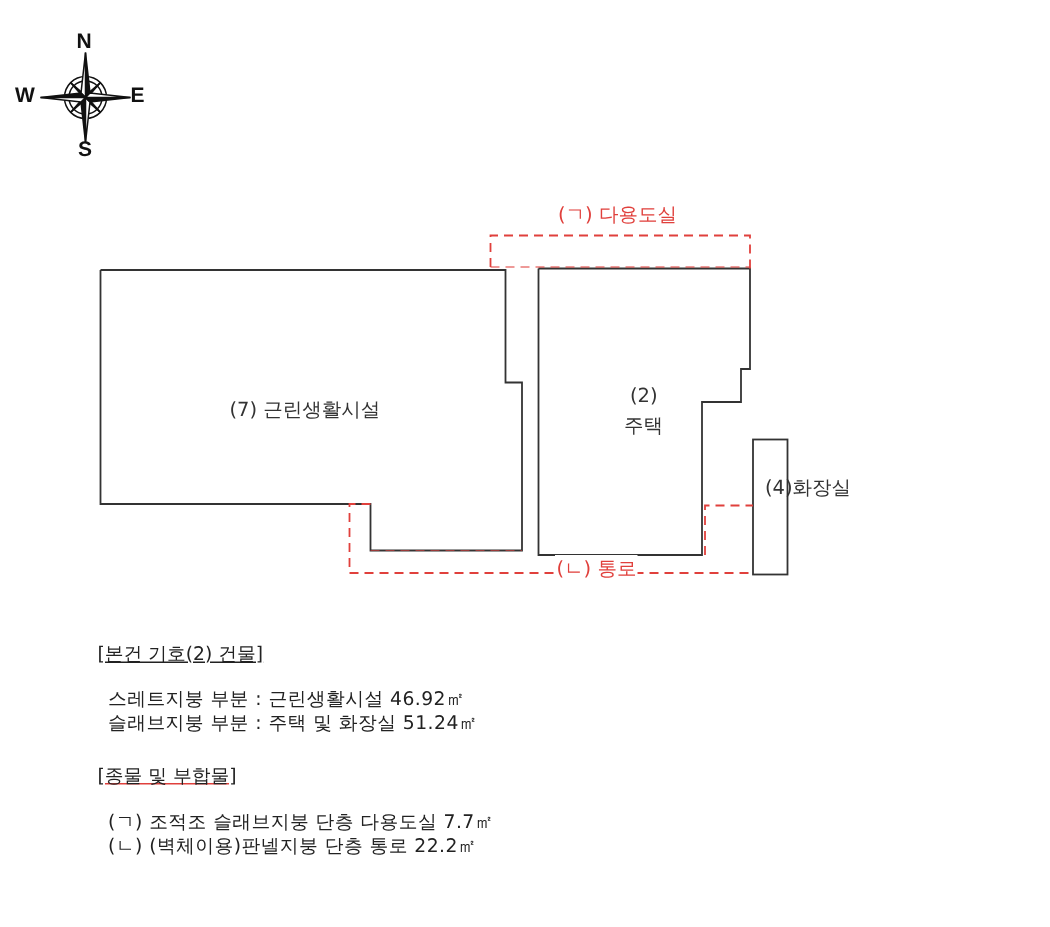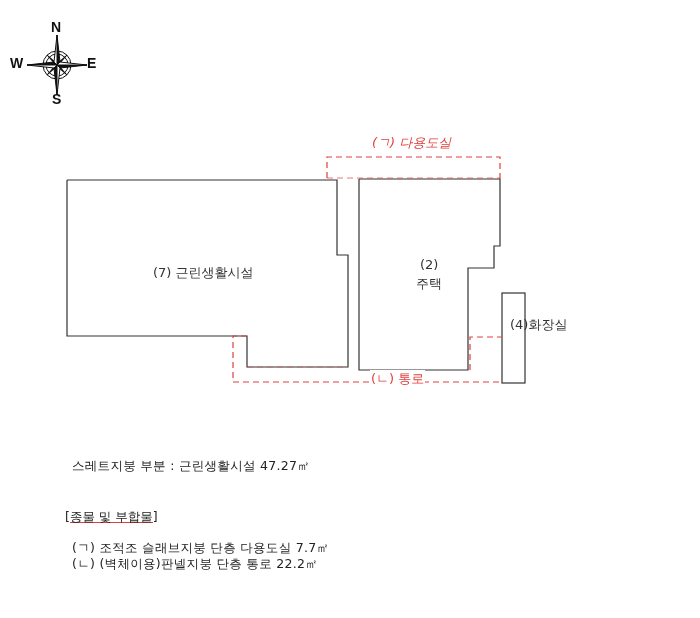--- a/index.html
+++ b/index.html
@@ -63,21 +63,23 @@
 
     <polyline points="247,336 233,336 233,382 502,382" fill="none" stroke="#e0403c" stroke-width="1.2" stroke-dasharray="6,4"></polyline>
     <polyline points="470,370 470,337 502,337" fill="none" stroke="#e0403c" stroke-width="1.2" stroke-dasharray="6,4"></polyline>
     <line x1="247" y1="367" x2="348" y2="367" stroke="#e0403c" stroke-width="0.8" stroke-dasharray="6,4" opacity="0.6"></line>
   </svg>
 
   <span class="abs lbl" style="left:153px;top:264px;">(7) 근린생활시설</span>
   <span class="abs lbl" style="left:420px;top:257px;">(2)</span>
   <span class="abs lbl" style="left:416px;top:275px;">주택</span>
   <span class="abs lbl" style="left:510px;top:316px;">(4)화장실</span>
-  <span class="abs lbl red" style="left:372px;top:134px;font-style:italic;">(ㄱ) 다용도실</span>
+  <span class="abs lbl red" style="left:372px;top:134px;">(ㄱ) 다용도실</span>
   <span class="abs lbl red" style="left:342px;top:370px;background:#fff;padding:0 1px;margin-left:28px;">(ㄴ) 통로</span>
 
-  <span class="abs line" style="left:72px;top:458px;">스레트지붕 부분 : 근린생활시설 47.27㎡</span>
+  <span class="abs sec-title" style="left:65px;top:428px;">[본건 기호(2) 건물]</span>
+  <span class="abs line" style="left:72px;top:458px;">스레트지붕 부분 : 근린생활시설 46.92㎡</span>
+  <span class="abs line" style="left:72px;top:474px;">슬래브지붕 부분 : 주택 및 화장실 51.24㎡</span>
 
   <span class="abs sec-title red" style="left:65px;top:509px;text-decoration-color:#e0403c;">[종물 및 부합물]</span>
   <span class="abs line red" style="left:72px;top:540px;">(ㄱ) 조적조 슬래브지붕 단층 다용도실 7.7㎡</span>
   <span class="abs line red" style="left:72px;top:556px;text-align:center;">(ㄴ) (벽체이용)판넬지붕 단층 통로 22.2㎡</span>
 </div>
 
 </body></html>

